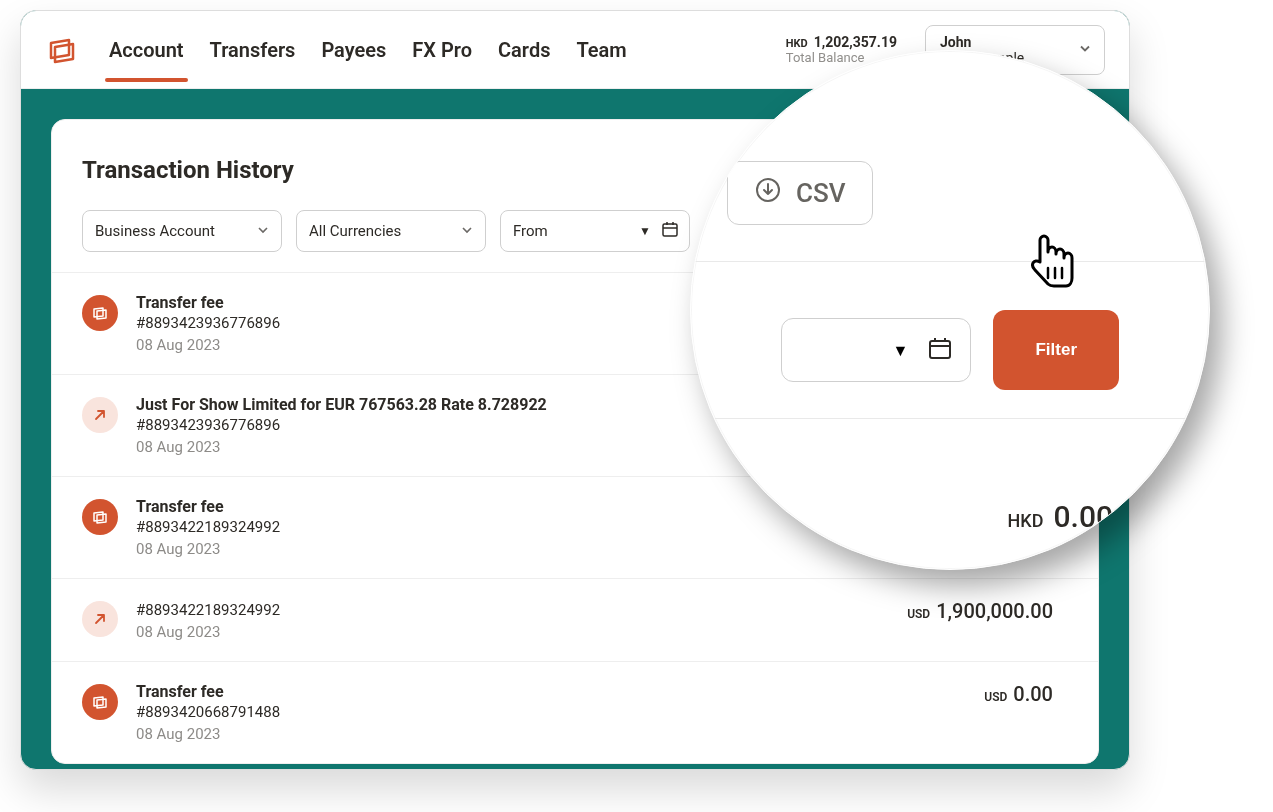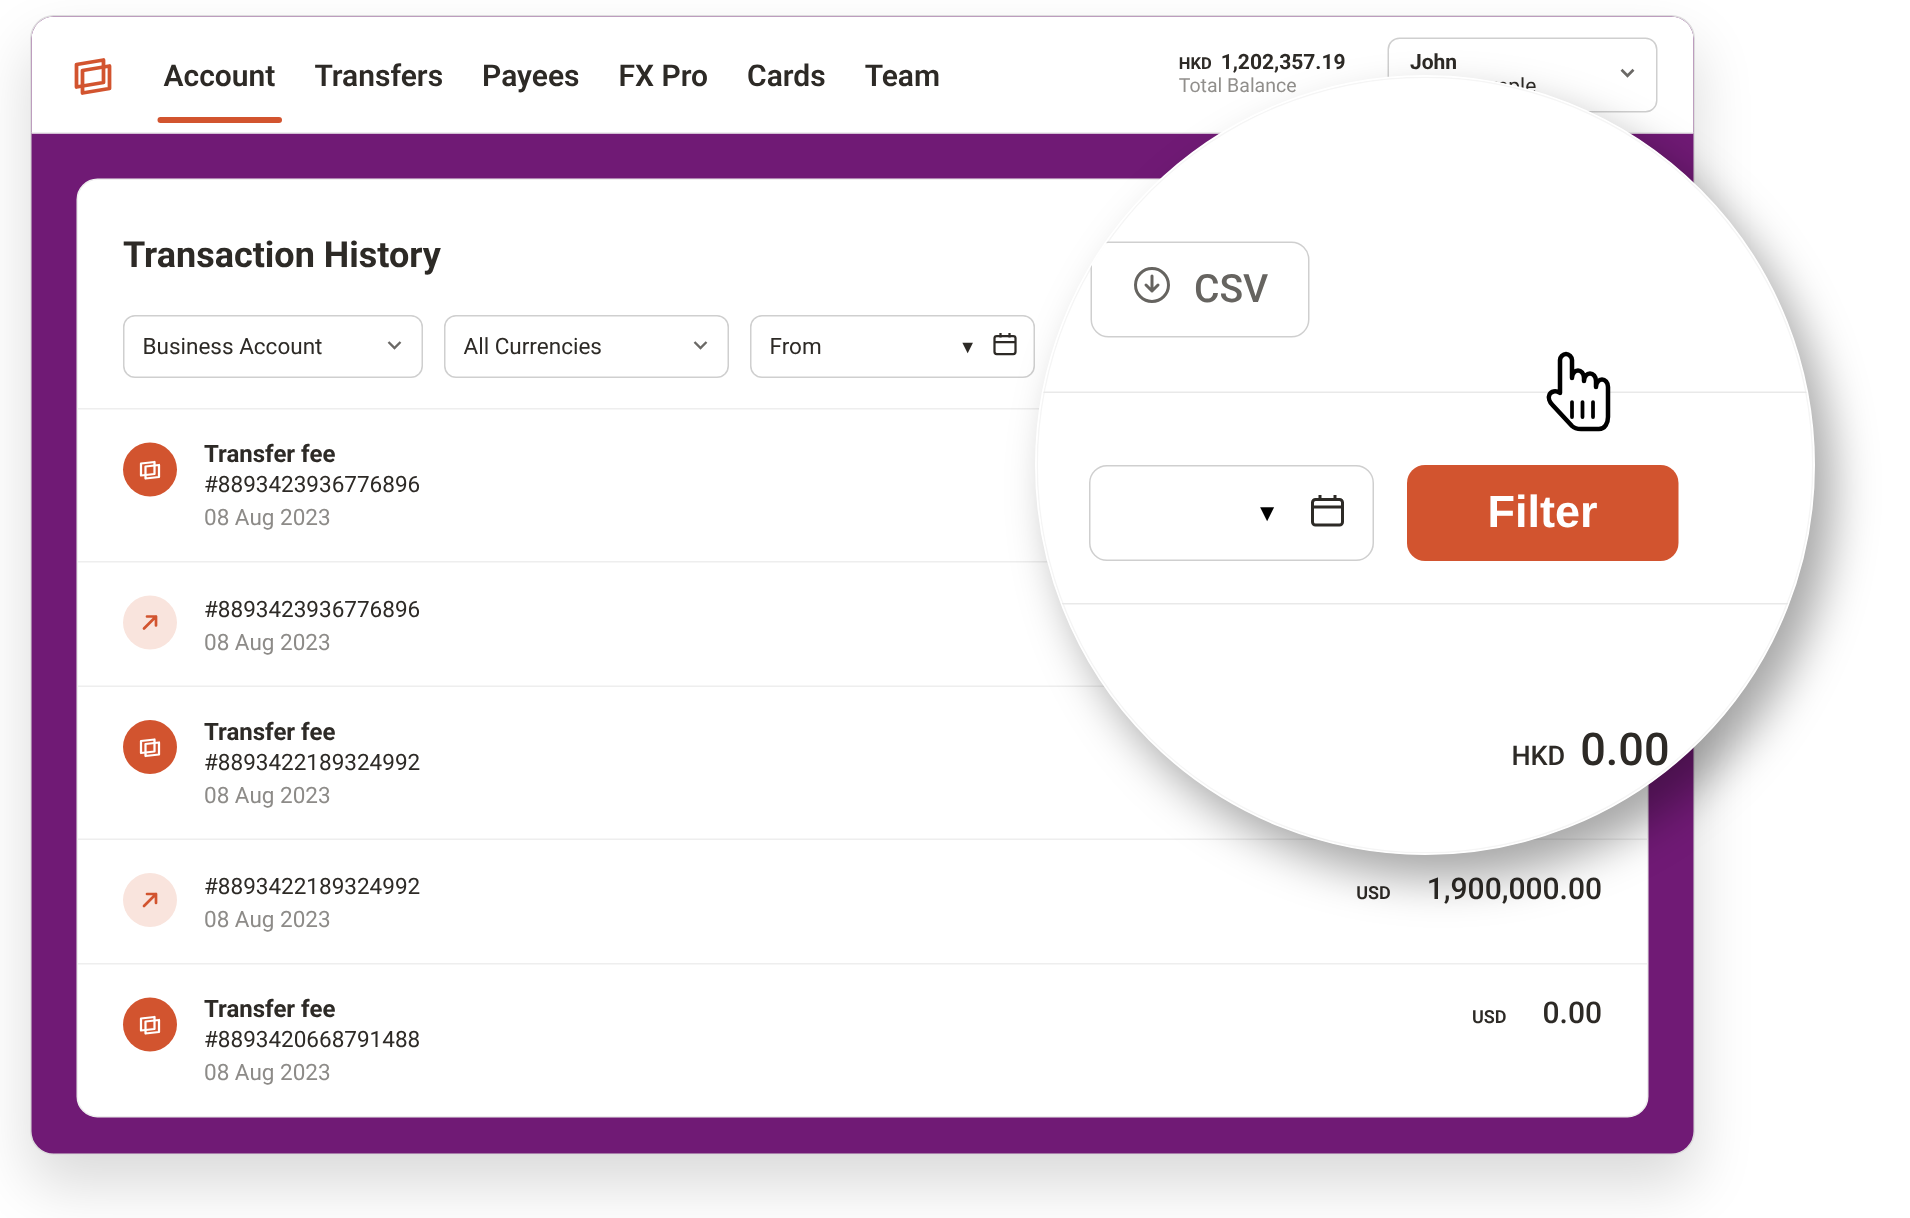--- a/index.html
+++ b/index.html
@@ -11,21 +11,21 @@
     height: 812px;
     position: relative;
     overflow: hidden;
   }
   .window {
     position: absolute;
     top: 10px;
     left: 20px;
     width: 1110px;
     height: 760px;
-    background: #701a75;
+    background: #0f766e;
     border: 1px solid #ddd;
     border-radius: 16px;
     overflow: hidden;
     box-shadow: 0 20px 40px rgba(0,0,0,0.15);
   }
   
   .topbar {
     background: #fff;
     height: 78px;
     display: flex;
@@ -133,22 +133,22 @@
     flex-shrink:0;
     margin-top:2px;
   }
   .tx-icon.fee { background:#d2542f; color:#fff; }
   .tx-icon.out { background:#f9e4dd; color:#d2542f; }
   .tx-body { flex:1; }
   .tx-title { font-weight:700; font-size:16px; color:#2d2a26; }
   .tx-sub { font-size:15px; color:#2d2a26; margin-top:2px; }
   .tx-date { font-size:15px; color:#8d8b88; margin-top:4px; }
   .tx-amt {
-    display:flex; align-items:baseline; gap:24px;
-    margin-right:0;
+    display:flex; align-items:baseline; gap:6px;
+    margin-right:15px;
   }
   .tx-amt .ccy { font-size:12px; font-weight:600; color:#2d2a26; }
   .tx-amt .val { font-size:20px; font-weight:500; color:#2d2a26; }
 
   
   .magnifier {
     position:absolute;
     top: 50px;
     left: 690px;
     width: 520px;
@@ -179,21 +179,21 @@
     min-width:190px;
     position:relative;
     display:flex;
     align-items:center;
     background:#fff;
   }
   .mag-date .tri { position:absolute; right:62px; font-size:16px; color:#000; }
   .mag-date .cal { position:absolute; right:16px; color:#2d2a26; }
   .mag-filter {
     background:#d2542f; border:none; border-radius:12px; color:#fff;
-    font-size:30px; font-weight:600; height:64px; padding:0 54px; cursor:pointer;
+    font-size:17px; font-weight:600; height:80px; padding:0 42px; cursor:pointer;
   }
   .mag-amount-row {
     display:flex; justify-content:flex-end; gap:10px; align-items:baseline;
     margin-top:80px; padding-right:60px;
   }
   .mag-amount-row .ccy { font-size:18px; font-weight:500; color:#2d2a26; }
   .mag-amount-row .val { font-size:30px; font-weight:500; color:#2d2a26; }
 
   .cursor-hand {
     position:absolute;
@@ -293,20 +293,21 @@
           </div>
         </div>
 
         <div class="tx-row">
           <div class="tx-icon out">
               <svg width="16" height="16" viewBox="0 0 16 16">
                 <path d="M4 12 L12 4 M6 4 H12 V10" fill="none" stroke="#d2542f" stroke-width="1.8" stroke-linecap="round" stroke-linejoin="round"></path>
               </svg>
             </div>
           <div class="tx-body">
+            <div class="tx-title">Just For Show Limited for EUR 767563.28 Rate 8.728922</div>
             <div class="tx-sub">#8893423936776896</div>
             <div class="tx-date">08 Aug 2023</div>
           </div>
         </div>
 
         <div class="tx-row">
           <div class="tx-icon fee">
               <svg width="18" height="18" viewBox="0 0 18 18">
                 <g fill="none" stroke="#fff" stroke-width="1.5" stroke-linejoin="round">
                   <polygon points="3,5 12,4 12,12 3,13"></polygon>

